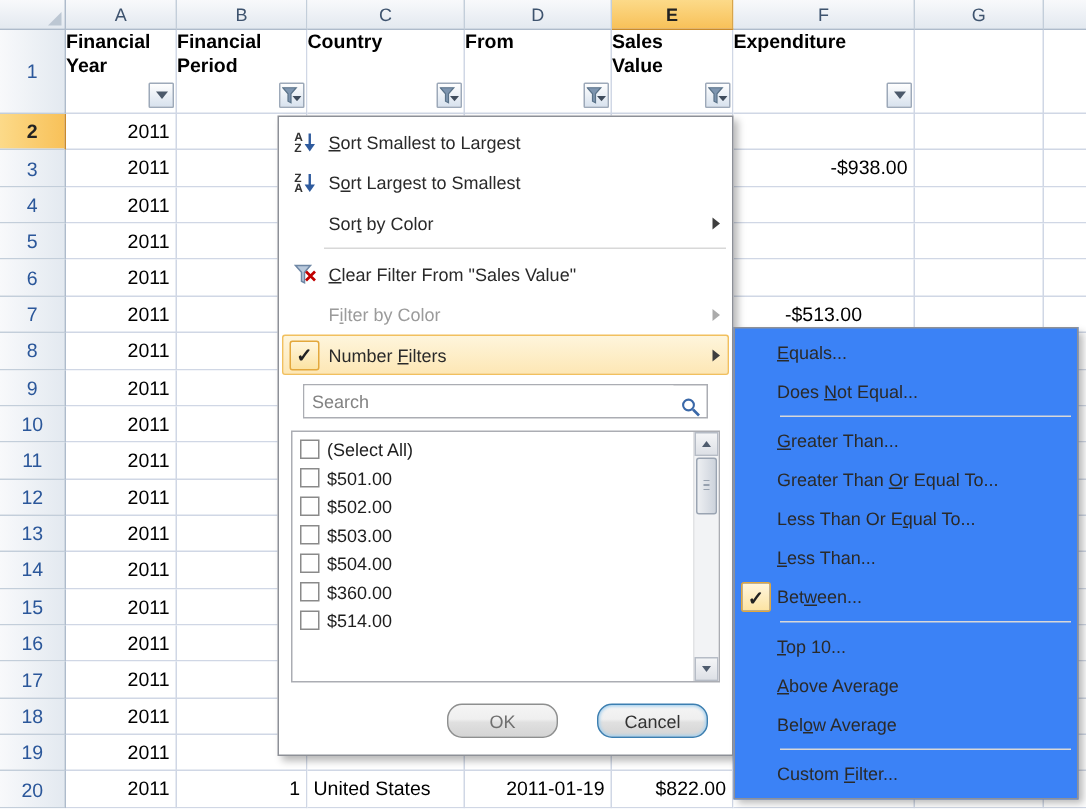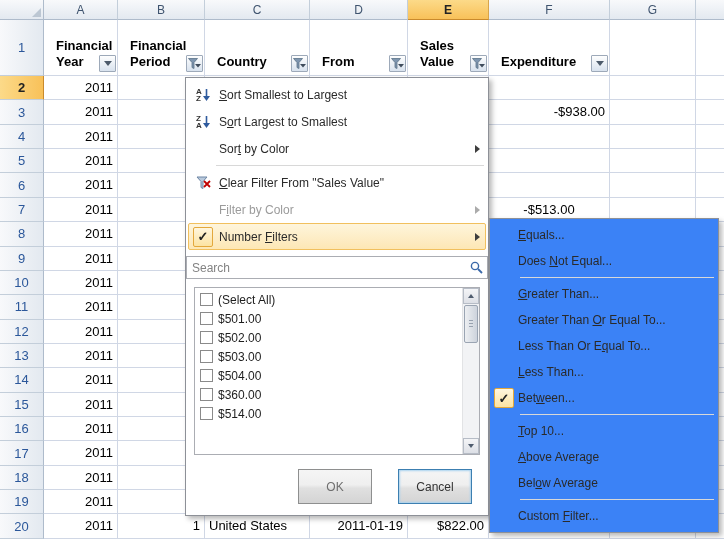--- a/index.html
+++ b/index.html
@@ -26,21 +26,21 @@
   
   .rowhdr { flex: 0 0 44px; width: 44px; display: flex; align-items: center; justify-content: center;
     font-size: 13px; color: #2B579A; background: linear-gradient(to right,#F8F9FB,#E3E9F0);
     border-right: 1px solid #AEBBCB; border-bottom: 1px solid #C3CEDA; }
   .rowhdr.sel { background: linear-gradient(to right,#FCDA89,#F8C159); border-right: 1px solid #C98A2C;
     color: #222; font-weight: bold; }
 
   
   .hdrrow1 { display: flex; height: 56px; }
   .hcell { flex: 0 0 auto; position: relative; font-weight: bold; font-size: 13px; line-height: 16px;
-    padding: 0 2px 5px 12px; display: flex; flex-direction: column; justify-content: flex-end;
+    padding: 0 2px 5px 0; display: flex; flex-direction: column; 
     border-right: 1px solid #D0D7E5; border-bottom: 1px solid #D0D7E5; background: #fff; }
   .fbtn { position: absolute; right: 1px; bottom: 3px; width: 17px; height: 17px;
     border: 1px solid #9DA9B9; border-radius: 1px;
     background: linear-gradient(#FEFEFE,#D8E2EE);
     display: flex; align-items: center; justify-content: center; }
   .ddarrow { width: 0; height: 0; border-left: 4px solid transparent; border-right: 4px solid transparent;
     border-top: 5px solid #4C5A6B; }
 
   
   .grid-row { display: flex; height: 24.37px; }
@@ -64,21 +64,21 @@
   .submenu .chk { margin: 0 4px; }
   .fm-label { flex: 1; padding-left: 4px; white-space: nowrap; }
   .fm-arrow { width: 0; height: 0; border-top: 4px solid transparent; border-bottom: 4px solid transparent;
     border-left: 5px solid #3E3E3E; margin-left: 4px; }
   .fm-item.disabled .fm-arrow { border-left-color: #ABABAB; }
   .fm-sep, .sm-sep { height: 1px; background: #D8D8D8; margin: 3px 4px 3px 30px; }
 
   .sortic { display: flex; align-items: center; gap: 1px; }
   .slet { display: flex; flex-direction: column; font-size: 8px; line-height: 7px; font-weight: bold; color: #333; }
 
-  .fm-search { display: flex; align-items: center; height: 23px; margin: 6px 0 0;
+  .fm-search { display: flex; align-items: flex-end; height: 23px; margin: 6px 16px 0;
     border: 1px solid #ABADB3; background: #fff; }
   .fm-search-input { flex: 1; border: none; outline: none; font-size: 12px; padding: 0 5px;
     font-family: inherit; color: #444; height: 100%; min-width: 0; }
   .fm-search-input::placeholder { color: #838383; }
   .fm-search-icon { flex: 0 0 22px; display: flex; align-items: center; justify-content: center; }
 
   .fm-list { position: relative; margin: 8px 8px 0; height: 168px; border: 1px solid #ABADB3;
     overflow: hidden; background: #fff; }
   .fm-list-inner { position: absolute; left: 0; top: 2px; right: 17px; }
   .lb-item { display: flex; align-items: center; height: 19px; padding-left: 5px; font-size: 12px; color: #1E1E1E; }
@@ -94,22 +94,22 @@
   .tri-up { width: 0; height: 0; border-left: 3.5px solid transparent; border-right: 3.5px solid transparent;
     border-bottom: 4.5px solid #4F5C6E; }
   .tri-down { width: 0; height: 0; border-left: 3.5px solid transparent; border-right: 3.5px solid transparent;
     border-top: 4.5px solid #4F5C6E; }
   .sthumb { position: absolute; left: 1px; right: 1px; top: 17px; height: 38px;
     background: linear-gradient(to right,#EDEFF2,#CDD3DC); border: 1px solid #9AA4B2; border-radius: 2px; }
   .sthumb::after { content: ""; position: absolute; left: 4px; right: 4px; top: 14px; height: 8px;
     background: repeating-linear-gradient(to bottom,#97A1AF 0 1px,transparent 1px 3px); }
 
   .fm-buttons { display: flex; justify-content: flex-end; gap: 26px; margin: 14px 16px 0 0; }
-  .btn { width: 74px; height: 35px; font-size: 12px; font-family: inherit; border: 1px solid #8E8F8F;
-    border-radius: 0; background: linear-gradient(#F5F5F5,#EFEFEF 45%,#E0E0E0 55%,#D4D4D4); color: #333; }
+  .btn { width: 74px; height: 23px; font-size: 12px; font-family: inherit; border: 1px solid #8E8F8F;
+    border-radius: 10px; background: linear-gradient(#F5F5F5,#EFEFEF 45%,#E0E0E0 55%,#D4D4D4); color: #333; }
   .btn.ok { color: #6F6F6F; }
   .btn.cancel { border-color: #3C7FB1; box-shadow: inset 0 0 2px 1px #A8D2EF; }
 
   
   .submenu { position: absolute; left: 489px; top: 218px; width: 230px;
     background: #3b82f6; border: 1px solid #8D9097; box-shadow: 3px 3px 5px rgba(0,0,0,.28);
     z-index: 6; font-size: 12px; color: #2A2A2A; padding: 3px 0; }
   .sm-item { display: flex; align-items: center; height: 26px; padding-right: 8px; }
   .sm-icon { flex: 0 0 28px; width: 28px; display: flex; align-items: center; justify-content: center; }
   .sm-label { flex: 1; white-space: nowrap; }

